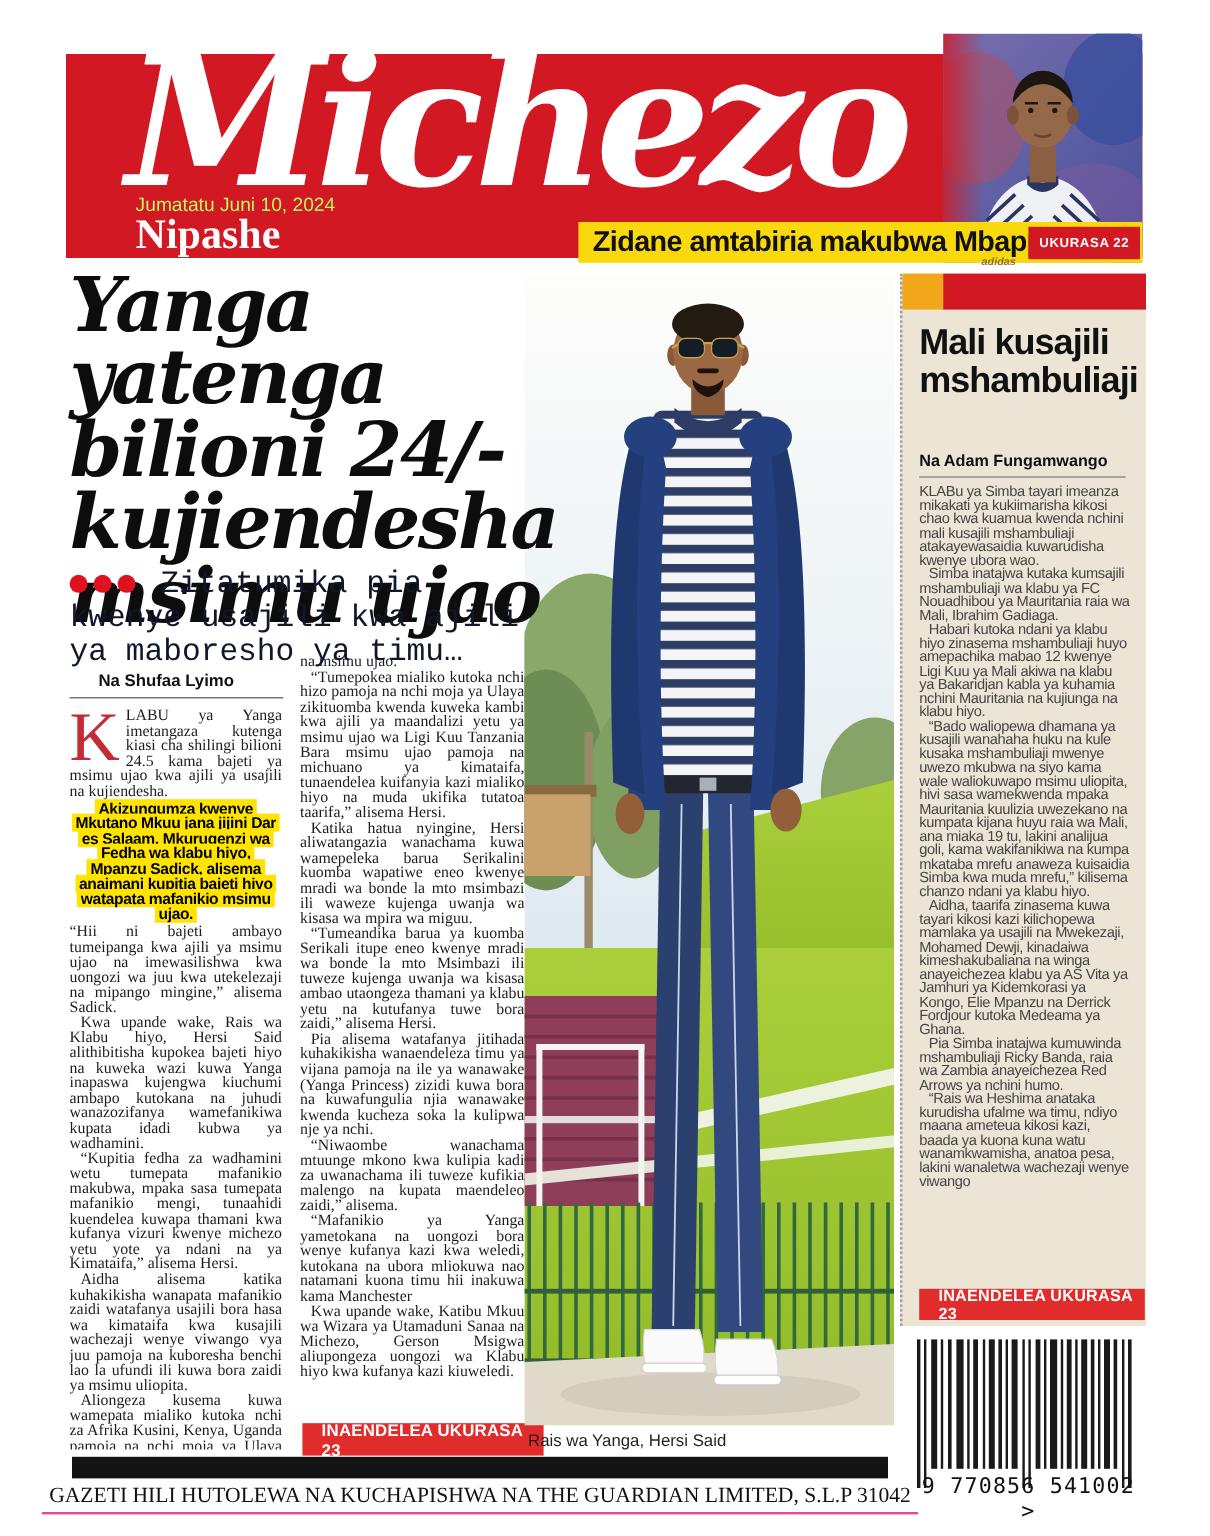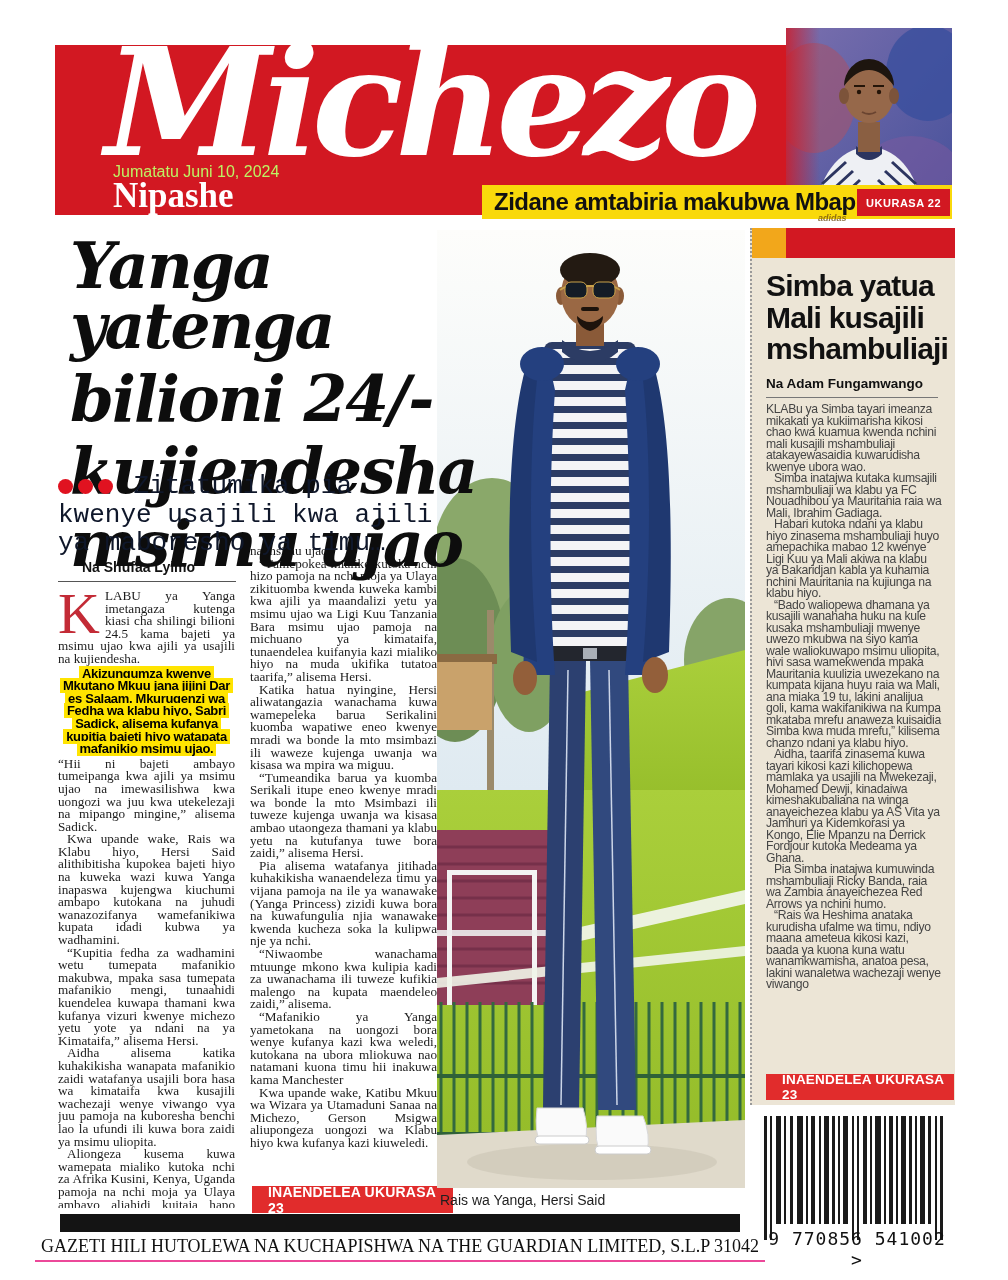--- a/index.html
+++ b/index.html
@@ -23,21 +23,21 @@
   .teaser-page{position:absolute;right:2px;top:4px;height:27px;padding:0 9px;
                background:var(--red,#d21822);color:#fff;font-size:11px;font-weight:bold;
                display:flex;align-items:center;letter-spacing:0.5px;}
   .watermark{position:absolute;left:818px;top:213px;z-index:4;font-size:9px;font-style:italic;
              font-weight:bold;color:#6b4a10;opacity:.75;text-align:right;}
 
   
   .headline{position:absolute;left:58px;top:224px;width:480px;z-index:6;margin:0;
             font-family:"DejaVu Serif",serif;font-style:italic;font-weight:bold;
             font-size:63px;line-height:0.96;letter-spacing:-2px;color:#0d0d0d;}
-  .headline p{margin:12px;}
+  .headline p{margin:0;}
   .standfirst{position:absolute;left:58px;top:472px;width:392px;z-index:6;
               font-family:Liberation Mono, monospace;font-size:26px;line-height:1.1;color:#0f172a;}
   .dot{display:inline-block;width:15px;height:15px;border-radius:50%;
        background:var(--dot,#e01220);margin-right:5px;vertical-align:-1px;}
   .byline{position:absolute;left:58px;top:559px;font-size:14px;font-weight:bold;color:#111;margin-left:24px;}
   .byline-rule{position:absolute;left:58px;top:581px;width:178px;height:0;border-top:1px solid #555;}
 
   .bodycol{font-family:"Liberation Serif",serif;font-size:13.2px;line-height:12.6px;
            color:#1c1c1c;text-align:justify;overflow:hidden;}
   .bodycol p{margin:0;}
@@ -145,21 +145,21 @@
     </div>
   <div class="standfirst">
     <i class="dot"></i><i class="dot"></i><i class="dot"></i>
     <span>Zitatumika pia kwenye usajili kwa ajili ya maboresho ya timu…</span>
   </div>
   <div class="byline">Na Shufaa Lyimo</div>
   <div class="byline-rule"></div>
 
   <div class="bodycol col1">
     <p><span class="dropcap">K</span><span>LABU ya Yanga imetangaza kutenga kiasi cha shilingi bilioni 24.5 kama bajeti ya msimu ujao kwa ajili ya usajili na kujiendesha.</span></p>
-    <p class="highlight"><span class="hl-text">Akizungumza kwenye Mkutano Mkuu jana jijini Dar es Salaam, Mkurugenzi wa Fedha wa klabu hiyo, Sabri Sadick, alisema kufanya kupitia bajeti hiyo watapata mafanikio msimu ujao.</span></p>
+    <p class="highlight"><span class="hl-text">Akizungumza kwenye Mkutano Mkuu jana jijini Dar es Salaam, Mkurugenzi wa Fedha wa klabu hiyo, Mpanzu Sadick, alisema anaimani kupitia bajeti hiyo watapata mafanikio msimu ujao.</span></p>
     <span><p>“Hii ni bajeti ambayo tumeipanga kwa ajili ya msimu ujao na imewasilishwa kwa uongozi wa juu kwa utekelezaji na mipango mingine,” alisema Sadick.</p><p>Kwa upande wake, Rais wa Klabu hiyo, Hersi Said alithibitisha kupokea bajeti hiyo na kuweka wazi kuwa Yanga inapaswa kujengwa kiuchumi ambapo kutokana na juhudi wanazozifanya wamefanikiwa kupata idadi kubwa ya wadhamini.</p><p>“Kupitia fedha za wadhamini wetu tumepata mafanikio makubwa, mpaka sasa tumepata mafanikio mengi, tunaahidi kuendelea kuwapa thamani kwa kufanya vizuri kwenye michezo yetu yote ya ndani na ya Kimataifa,” alisema Hersi.</p><p>Aidha alisema katika kuhakikisha wanapata mafanikio zaidi watafanya usajili bora hasa wa kimataifa kwa kusajili wachezaji wenye viwango vya juu pamoja na kuboresha benchi lao la ufundi ili kuwa bora zaidi ya msimu uliopita.</p><p>Aliongeza kusema kuwa wamepata mialiko kutoka nchi za Afrika Kusini, Kenya, Uganda pamoja na nchi moja ya Ulaya ambayo aliahidi kuitaja hapo baadae kwa ajili ya kwenda kuweka kambi kujiandaa</p></span>
   </div>
 
   <div class="bodycol col2">
       <p>na msimu ujao.</p>
       <p>“Tumepokea mialiko kutoka nchi hizo pamoja na nchi moja ya Ulaya zikituomba kwenda kuweka kambi kwa ajili ya maandalizi yetu ya msimu ujao wa Ligi Kuu Tanzania Bara msimu ujao pamoja na michuano ya kimataifa, tunaendelea kuifanyia kazi mialiko hiyo na muda ukifika tutatoa taarifa,” alisema Hersi.</p>
       <p>Katika hatua nyingine, Hersi aliwatangazia wanachama kuwa wamepeleka barua Serikalini kuomba wapatiwe eneo kwenye mradi wa bonde la mto msimbazi ili waweze kujenga uwanja wa kisasa wa mpira wa miguu.</p>
       <p>“Tumeandika barua ya kuomba Serikali itupe eneo kwenye mradi wa bonde la mto Msimbazi ili tuweze kujenga uwanja wa kisasa ambao utaongeza thamani ya klabu yetu na kutufanya tuwe bora zaidi,” alisema Hersi.</p>
       <p>Pia alisema watafanya jitihada kuhakikisha wanaendeleza timu ya vijana pamoja na ile ya wanawake (Yanga Princess) zizidi kuwa bora na kuwafungulia njia wanawake kwenda kucheza soka la kulipwa nje ya nchi.</p>
       <p>“Niwaombe wanachama mtuunge mkono kwa kulipia kadi za uwanachama ili tuweze kufikia malengo na kupata maendeleo zaidi,” alisema.</p>
@@ -283,21 +283,20 @@
       <path d="M160,886 Q157,916 164,921 L210,921 Q214,906 206,886 Z" fill="#fafafa" stroke="#d8d8d8"></path>
       <rect x="158" y="916" width="56" height="8" rx="4" fill="#ffffff" stroke="#cccccc"></rect>
     </svg>
   </figure>
   <div class="caption">Rais wa Yanga, Hersi Said</div>
 
   <aside class="side">
     <div class="side-bar-orange"></div>
     <div class="side-bar-red"></div>
     <h2 class="side-headline">
-        <p>Simba yatua</p>
         <p>Mali kusajili</p>
         <p>mshambuliaji</p>
       </h2>
     <div class="side-byline">Na Adam Fungamwango</div>
     <div class="side-rule"></div>
     <div class="side-body">
         <p>KLABu ya Simba tayari imeanza mikakati ya kukiimarisha kikosi chao kwa kuamua kwenda nchini mali kusajili mshambuliaji atakayewasaidia kuwarudisha kwenye ubora wao.</p>
         <p>Simba inatajwa kutaka kumsajili mshambuliaji wa klabu ya FC Nouadhibou ya Mauritania raia wa Mali, Ibrahim Gadiaga.</p>
         <p>Habari kutoka ndani ya klabu hiyo zinasema mshambuliaji huyo amepachika mabao 12 kwenye Ligi Kuu ya Mali akiwa na klabu ya Bakaridjan kabla ya kuhamia nchini Mauritania na kujiunga na klabu hiyo.</p>
         <p>“Bado waliopewa dhamana ya kusajili wanahaha huku na kule kusaka mshambuliaji mwenye uwezo mkubwa na siyo kama wale waliokuwapo msimu uliopita, hivi sasa wamekwenda mpaka Mauritania kuulizia uwezekano na kumpata kijana huyu raia wa Mali, ana miaka 19 tu, lakini analijua goli, kama wakifanikiwa na kumpa mkataba mrefu anaweza kuisaidia Simba kwa muda mrefu,” kilisema chanzo ndani ya klabu hiyo.</p>

